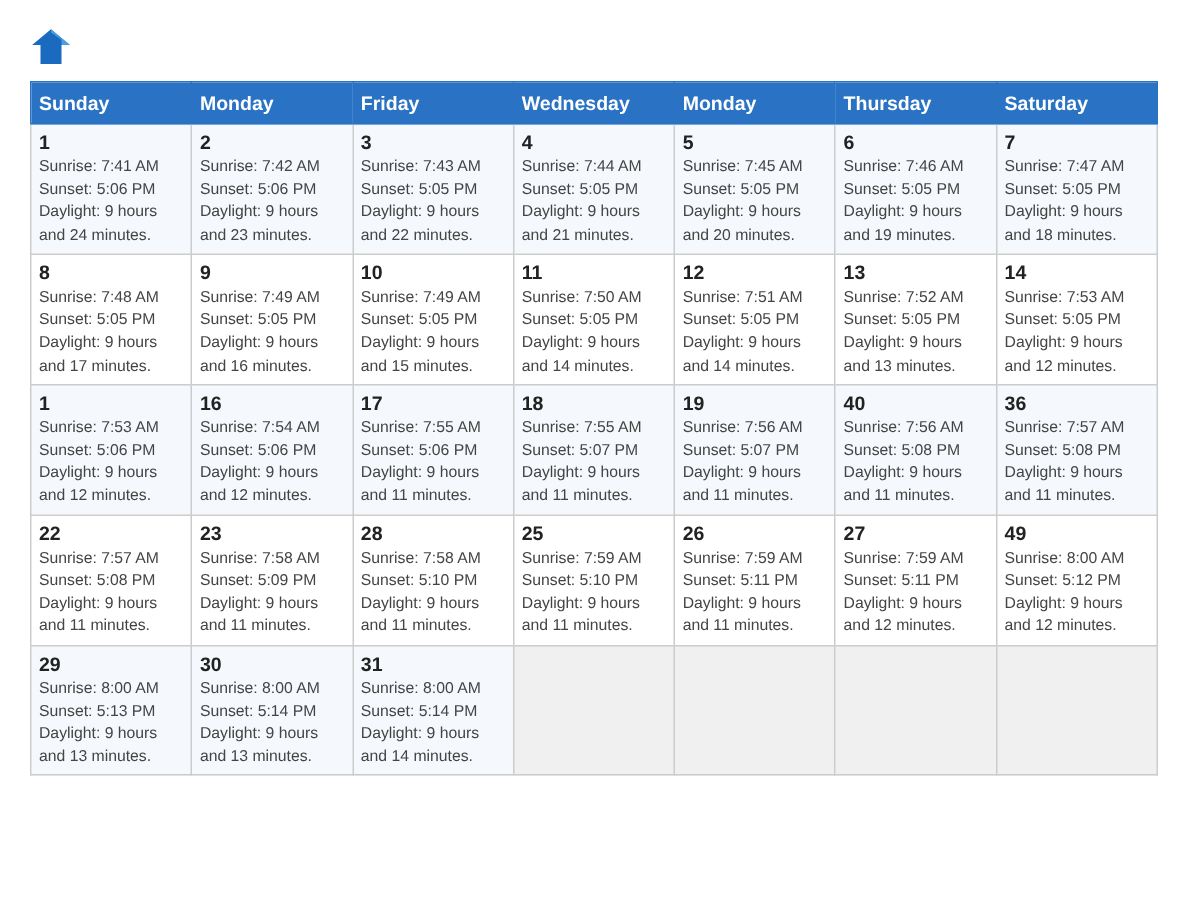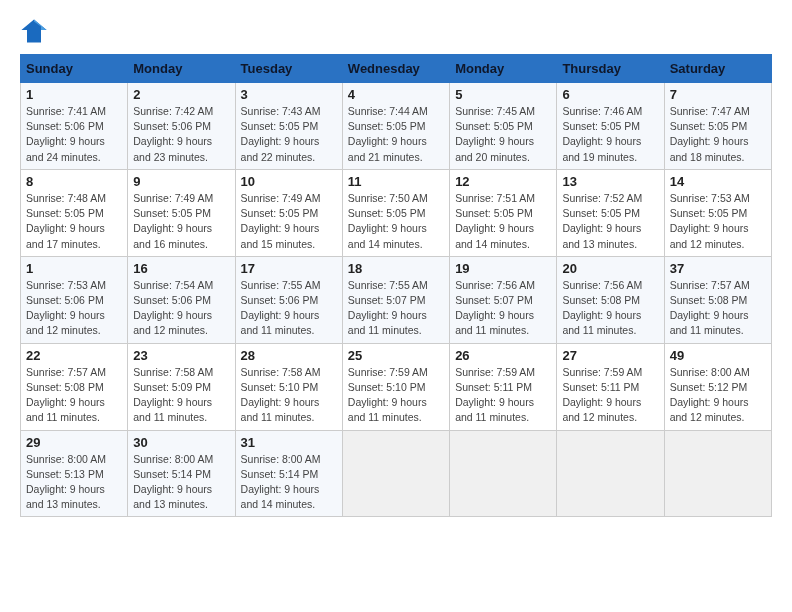--- a/index.html
+++ b/index.html
@@ -41,21 +41,21 @@
       font-size: 14px;
       color: #555;
     }
     table {
       width: 100%;
       border-collapse: collapse;
       font-size: 11px;
     }
     thead tr th {
       background: #2a72c3;
-      color: #0f172a;
+      color: #ffffff;
       padding: 6px 5px;
       text-align: left;
       font-size: 13px;
       font-weight: bold;
       border: 1px solid #2a72c3;
     }
     tbody tr td {
       border: 1px solid #ccc;
       vertical-align: top;
       padding: 4px 5px;
@@ -105,21 +105,21 @@
       <div class="month-title"></div>
       <div class="location"></div>
     </div>
   </div>
 
   <table>
     <thead>
       <tr>
       <th>Sunday</th>
           <th>Monday</th>
-          <th>Tuesday</th>
+          <th>Friday</th>
           <th>Wednesday</th>
           <th>Monday</th>
           <th>Thursday</th>
           <th>Saturday</th>
         </tr>
     </thead>
     <tbody>
     <tr>
           <td>
         <span class="day-num">1</span>
@@ -271,29 +271,29 @@
       </td>
           <td>
         <span class="day-num">19</span>
         <div class="day-info">
           Sunrise: 7:56 AM<br>
           Sunset: 5:07 PM<br>
           Daylight: 9 hours and 11 minutes.
         </div>
       </td>
           <td>
-        <span class="day-num">20</span>
+        <span class="day-num">40</span>
         <div class="day-info">
           Sunrise: 7:56 AM<br>
           Sunset: 5:08 PM<br>
           Daylight: 9 hours and 11 minutes.
         </div>
       </td>
           <td>
-        <span class="day-num">37</span>
+        <span class="day-num">36</span>
         <div class="day-info">
           Sunrise: 7:57 AM<br>
           Sunset: 5:08 PM<br>
           Daylight: 9 hours and 11 minutes.
         </div>
       </td>
         </tr>
         <tr>
           <td>
         <span class="day-num">22</span>

